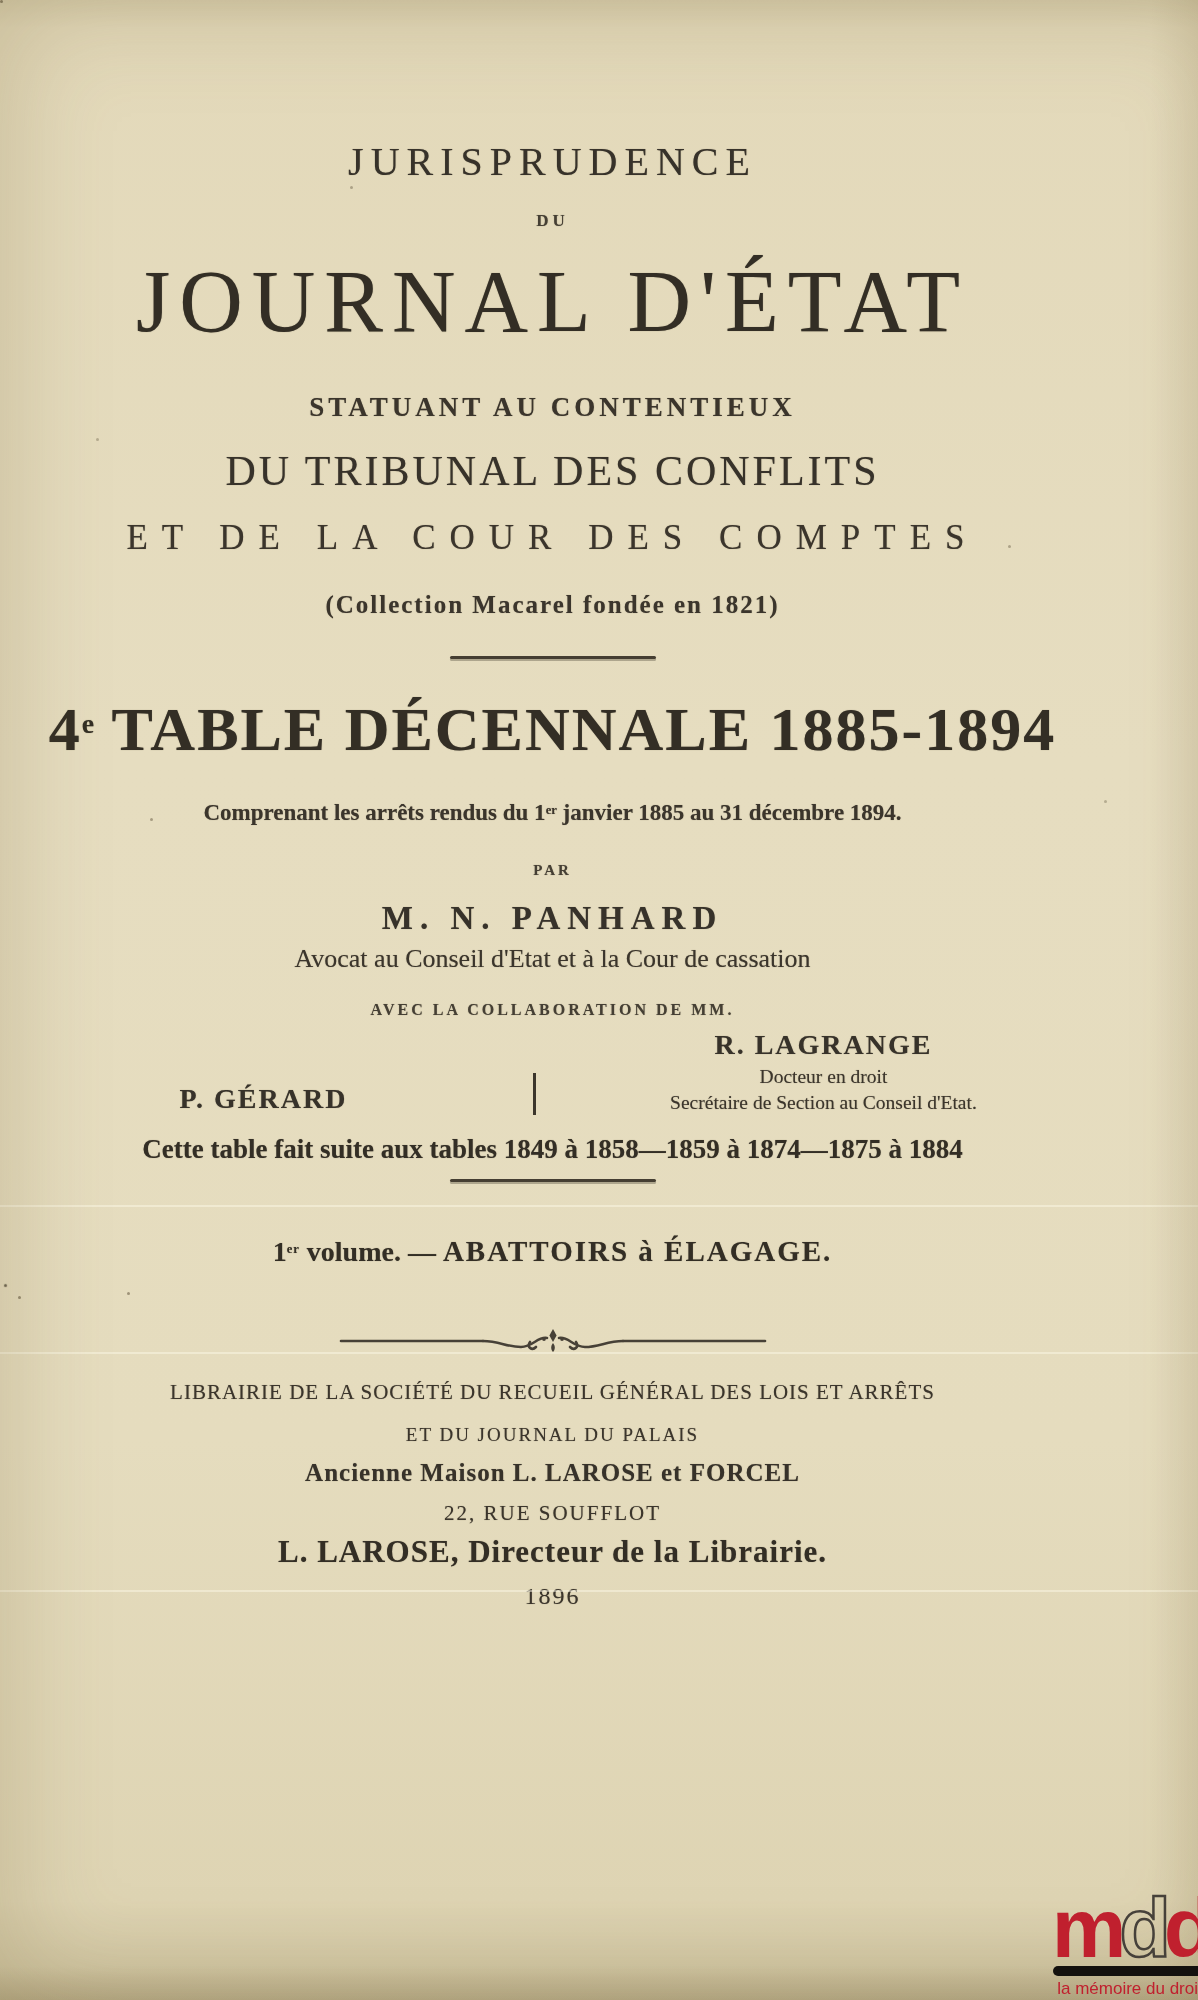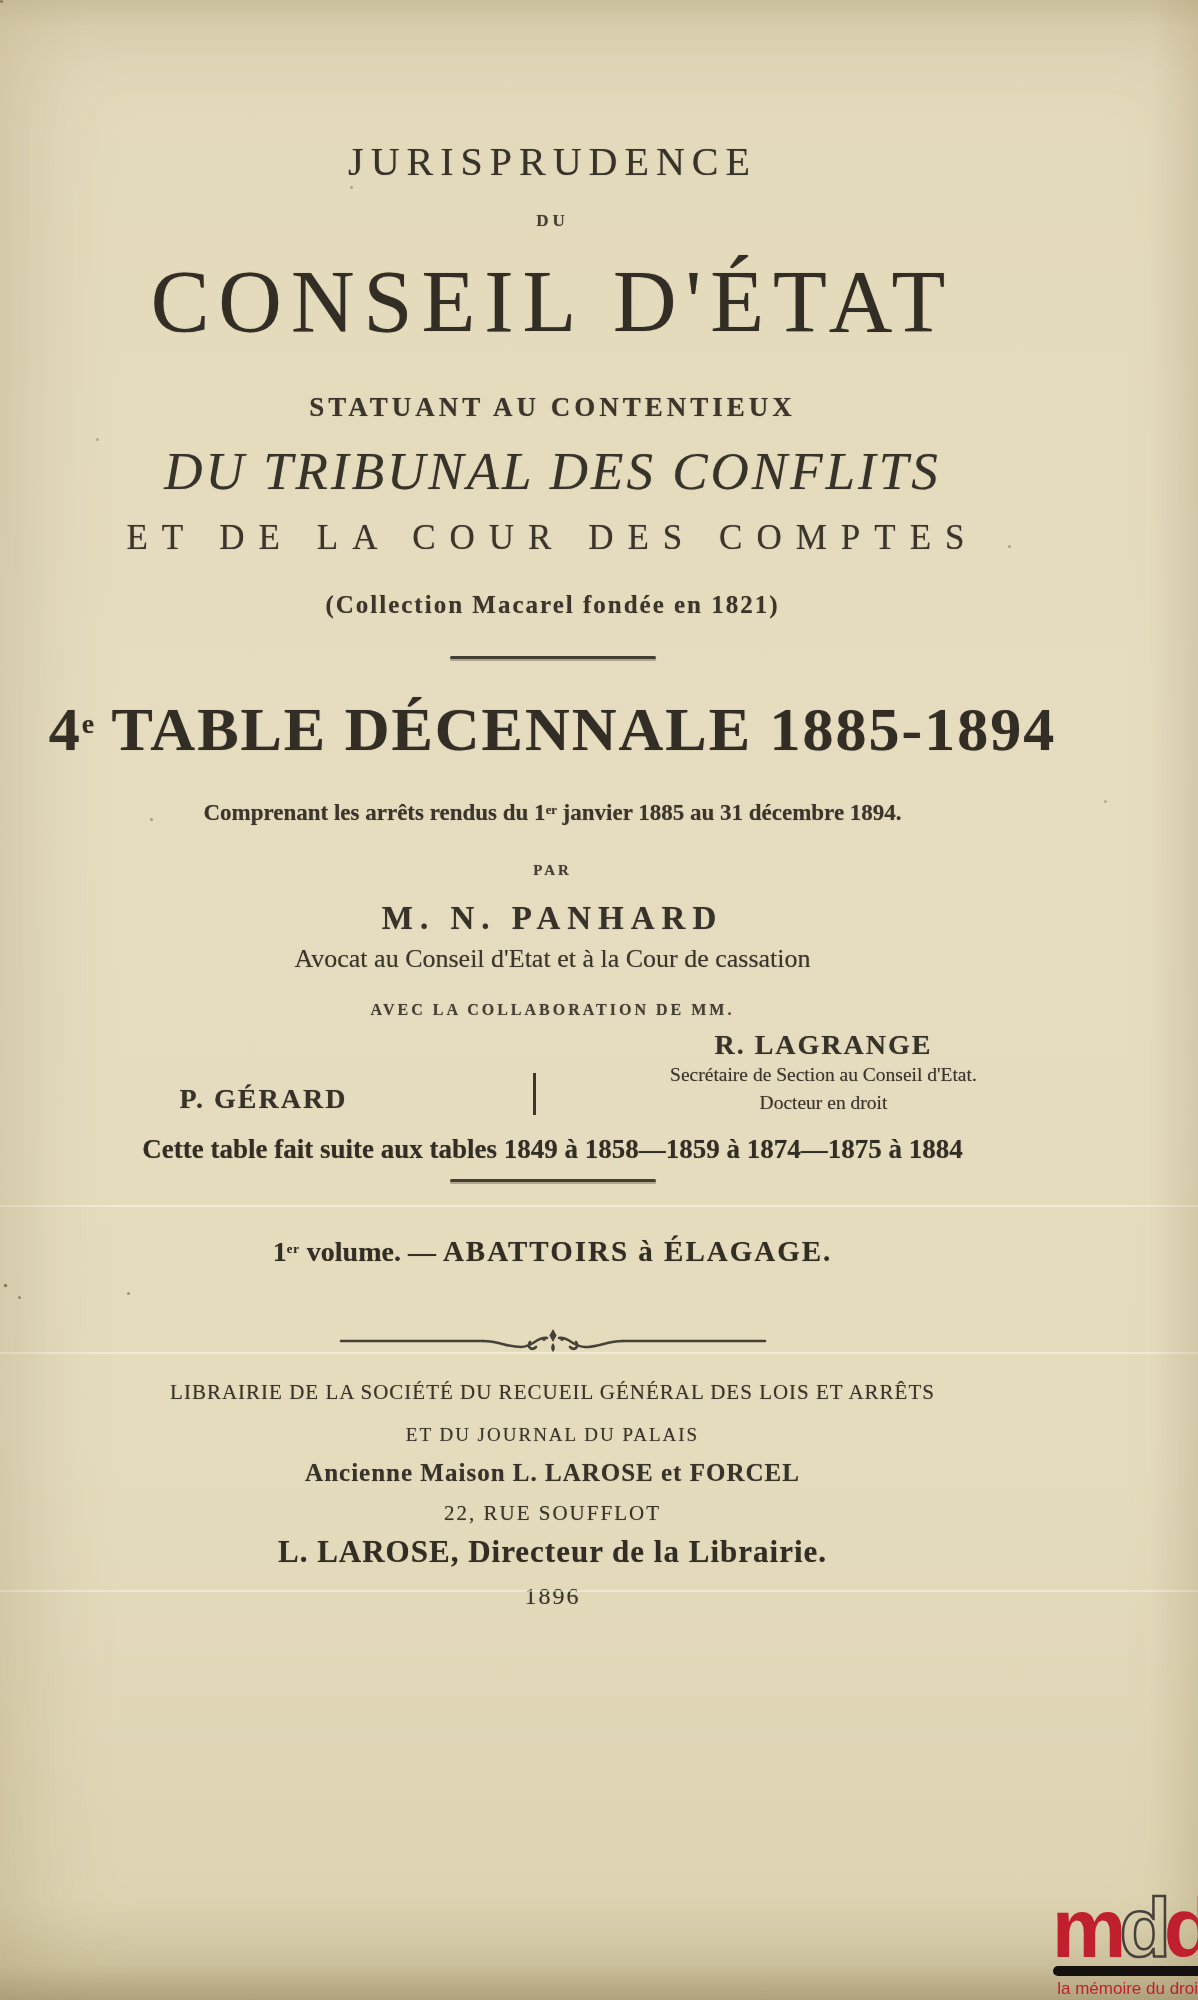--- a/index.html
+++ b/index.html
@@ -31,21 +31,21 @@
       96px 438px 0 rgba(70,58,36,0.3),1104px 800px 0 rgba(70,58,36,0.3),
       350px 186px 0 rgba(70,58,36,0.35),4px 1284px 1px rgba(50,42,28,0.7);}
   
   .content{position:absolute;left:0;top:0;width:1105px;text-align:center;z-index:2;padding-top:140px;}
   .ink{text-shadow:0 0 1px rgba(58,48,32,0.45);}
 
   .l-jurisprudence{font-size:40px;line-height:44px;letter-spacing:7px;color:#37322a;}
   .l-du{font-size:17px;line-height:18px;letter-spacing:4px;margin-top:28px;font-weight:bold;color:#453f34;}
   .l-conseil{font-size:88px;line-height:88px;letter-spacing:9px;margin-top:28px;color:#332e25;white-space:nowrap;}
   .l-statuant{font-size:27px;line-height:30px;letter-spacing:4px;margin-top:46px;font-weight:bold;color:#3b352c;}
-  .l-tribunal{font-size:53px;line-height:46px;letter-spacing:3px;margin-top:26px;color:#37322a;font-style:italic;}
+  .l-tribunal{font-size:42px;line-height:46px;letter-spacing:3px;margin-top:26px;color:#37322a;}
   .l-cour{font-size:35px;line-height:40px;letter-spacing:14px;margin-top:24px;color:#3b352c;}
   .l-collection{font-size:25px;line-height:30px;letter-spacing:2px;margin-top:32px;font-weight:bold;color:#3b352c;}
   .rule-short{width:206px;height:3px;margin:36px auto 0;background:#453e32;border-radius:2px;
     box-shadow:0 2px 0 rgba(69,62,50,0.35);}
   .l-table4{font-size:62px;line-height:70px;letter-spacing:2px;margin-top:30px;font-weight:bold;color:#332e25;white-space:nowrap;}
   .l-comprenant{font-size:23px;line-height:28px;margin-top:32px;font-weight:bold;color:#3b352c;}
   .l-par{font-size:15px;line-height:17px;letter-spacing:3px;margin-top:36px;font-weight:bold;color:#453f34;}
   .l-panhard{font-size:33px;line-height:38px;letter-spacing:7px;margin-top:20px;font-weight:bold;color:#37322a;}
   .l-avocat{font-size:26px;line-height:32px;margin-top:6px;color:#3b352c;}
   .l-collab{font-size:16px;line-height:18px;letter-spacing:3px;margin-top:26px;font-weight:bold;color:#453f34;}
@@ -89,21 +89,21 @@
 </style>
 </head>
 <body>
 
 <div class="scan">
 
   <div class="content">
 
     <div class="l-jurisprudence ink">JURISPRUDENCE</div>
     <div class="l-du ink">DU</div>
-    <div class="l-conseil ink">CONSEIL D'ÉTAT</div>
+    <div class="l-conseil ink">JOURNAL D'ÉTAT</div>
     <div class="l-statuant ink">STATUANT AU CONTENTIEUX</div>
     <div class="l-tribunal ink">DU TRIBUNAL DES CONFLITS</div>
     <div class="l-cour ink">ET DE LA COUR DES COMPTES</div>
     <div class="l-collection ink">(Collection Macarel fondée en 1821)</div>
 
     <div class="rule-short"></div>
 
     <div class="l-table4 ink"><span>4</span><span class="sup">e</span><span> TABLE DÉCENNALE 1885-1894</span></div>
 
     <div class="l-comprenant ink"><span>Comprenant les arrêts rendus du 1</span><span class="sup-mid">er</span><span> janvier 1885 au 31 décembre 1894.</span></div>
@@ -112,22 +112,22 @@
     <div class="l-panhard ink">M. N. PANHARD</div>
     <div class="l-avocat ink">Avocat au Conseil d'Etat et à la Cour de cassation</div>
     <div class="l-collab ink">AVEC LA COLLABORATION DE MM.</div>
 
     <div class="collab-cols">
       <div class="collab-col left">
         <div class="collab-name ink">P. GÉRARD</div>
       </div>
       <div class="collab-col right">
         <div class="collab-name ink">R. LAGRANGE</div>
+        <div class="collab-title first ink">Docteur en droit</div>
         <div class="collab-title second ink">Secrétaire de Section au Conseil d'Etat.</div>
-        <div class="collab-title first ink">Docteur en droit</div>
       </div>
     </div>
 
     <div class="l-cette ink">Cette table fait suite aux tables 1849 à 1858—1859 à 1874—1875 à 1884</div>
 
     <div class="rule-short second"></div>
 
     <div class="l-volume ink"><span>1</span><span class="sup">er</span><span> volume. — </span><span class="range">ABATTOIRS à ÉLAGAGE.</span></div>
 
     <svg class="ornament" viewBox="0 0 440 36">

